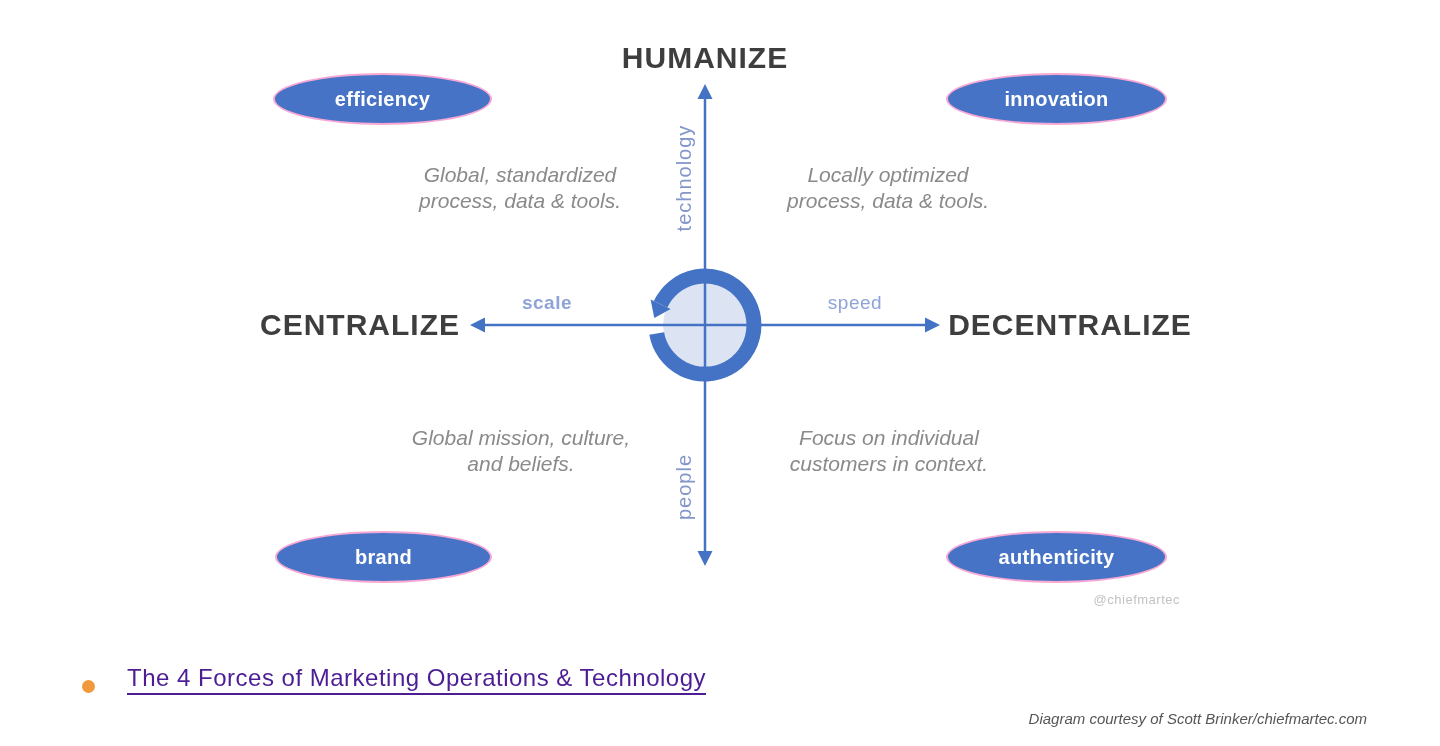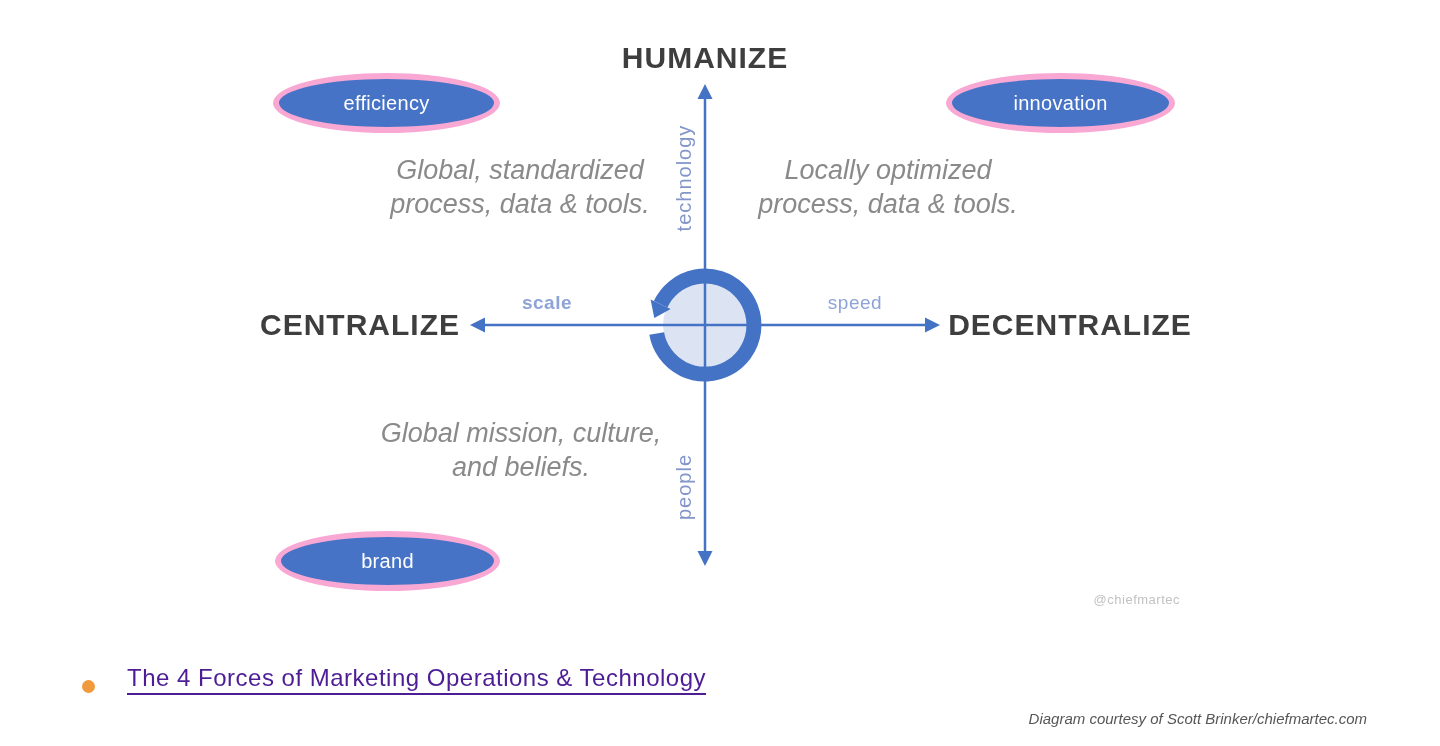--- a/index.html
+++ b/index.html
@@ -6,27 +6,27 @@
   .stage{
     position:relative;width:1440px;height:746px;background:#ffffff;
     font-family:"Liberation Sans",sans-serif;overflow:hidden;
   }
   .pole{
     position:absolute;color:#3e3e3e;font-weight:700;font-size:30px;
     letter-spacing:1px;white-space:nowrap;
   }
   .center-xy{transform:translate(-50%,-50%);}
   .badge{
-    position:absolute;background:#4673c5;border:6px solid #f9a8d4;border-radius:50%;
+    position:absolute;background:#4673c5;border:2px solid #f9a8d4;border-radius:50%;
     display:flex;align-items:center;justify-content:center;
-    color:#ffffff;font-weight:400;font-size:20px;letter-spacing:0.3px;
+    color:#ffffff;font-weight:700;font-size:20px;letter-spacing:0.3px;
   }
   .quad{
     position:absolute;transform:translate(-50%,-50%);
-    color:#8a8a8a;font-style:italic;font-size:27px;line-height:1.25;
+    color:#8a8a8a;font-style:italic;font-size:21px;line-height:1.25;
     text-align:center;white-space:pre-line;
   }
   .axis-word{
     position:absolute;transform:translate(-50%,-50%);
     color:#8ea3d8;font-size:19px;letter-spacing:0.5px;white-space:nowrap;
   }
   .axis-word.vert{transform:translate(-50%,-50%) rotate(-90deg);color:#8396ca;font-size:20px;letter-spacing:1px;}
   .watermark{
     position:absolute;right:260px;top:592px;color:#c2c2c2;font-size:13px;letter-spacing:0.5px;
   }
@@ -78,27 +78,32 @@
 
   <div class="badge" style="left:273px;top:73px;width:215px;height:48px;">
     <span>efficiency</span>
   </div>
   <div class="badge" style="left:946px;top:73px;width:217px;height:48px;">
     <span>innovation</span>
   </div>
   <div class="badge" style="left:275px;top:531px;width:213px;height:48px;">
     <span>brand</span>
   </div>
+  <div class="badge" style="left:946px;top:531px;width:217px;height:48px;">
+    <span>authenticity</span>
+  </div>
 
   <div class="quad" style="left:520px;top:188px;">Global, standardized
 process, data &amp; tools.</div>
   <div class="quad" style="left:888px;top:188px;">Locally optimized
 process, data &amp; tools.</div>
   <div class="quad" style="left:521px;top:451px;">Global mission, culture,
 and beliefs.</div>
+  <div class="quad" style="left:889px;top:451px;">Focus on individual
+customers in context.</div>
 
   <div class="watermark">@chiefmartec</div>
 
   <span class="bullet"></span>
   <a class="footer-link">The 4 Forces of Marketing Operations &amp; Technology</a>
   <div class="attribution">Diagram courtesy of Scott Brinker/chiefmartec.com</div>
 
 </div>
 
 </body></html>

